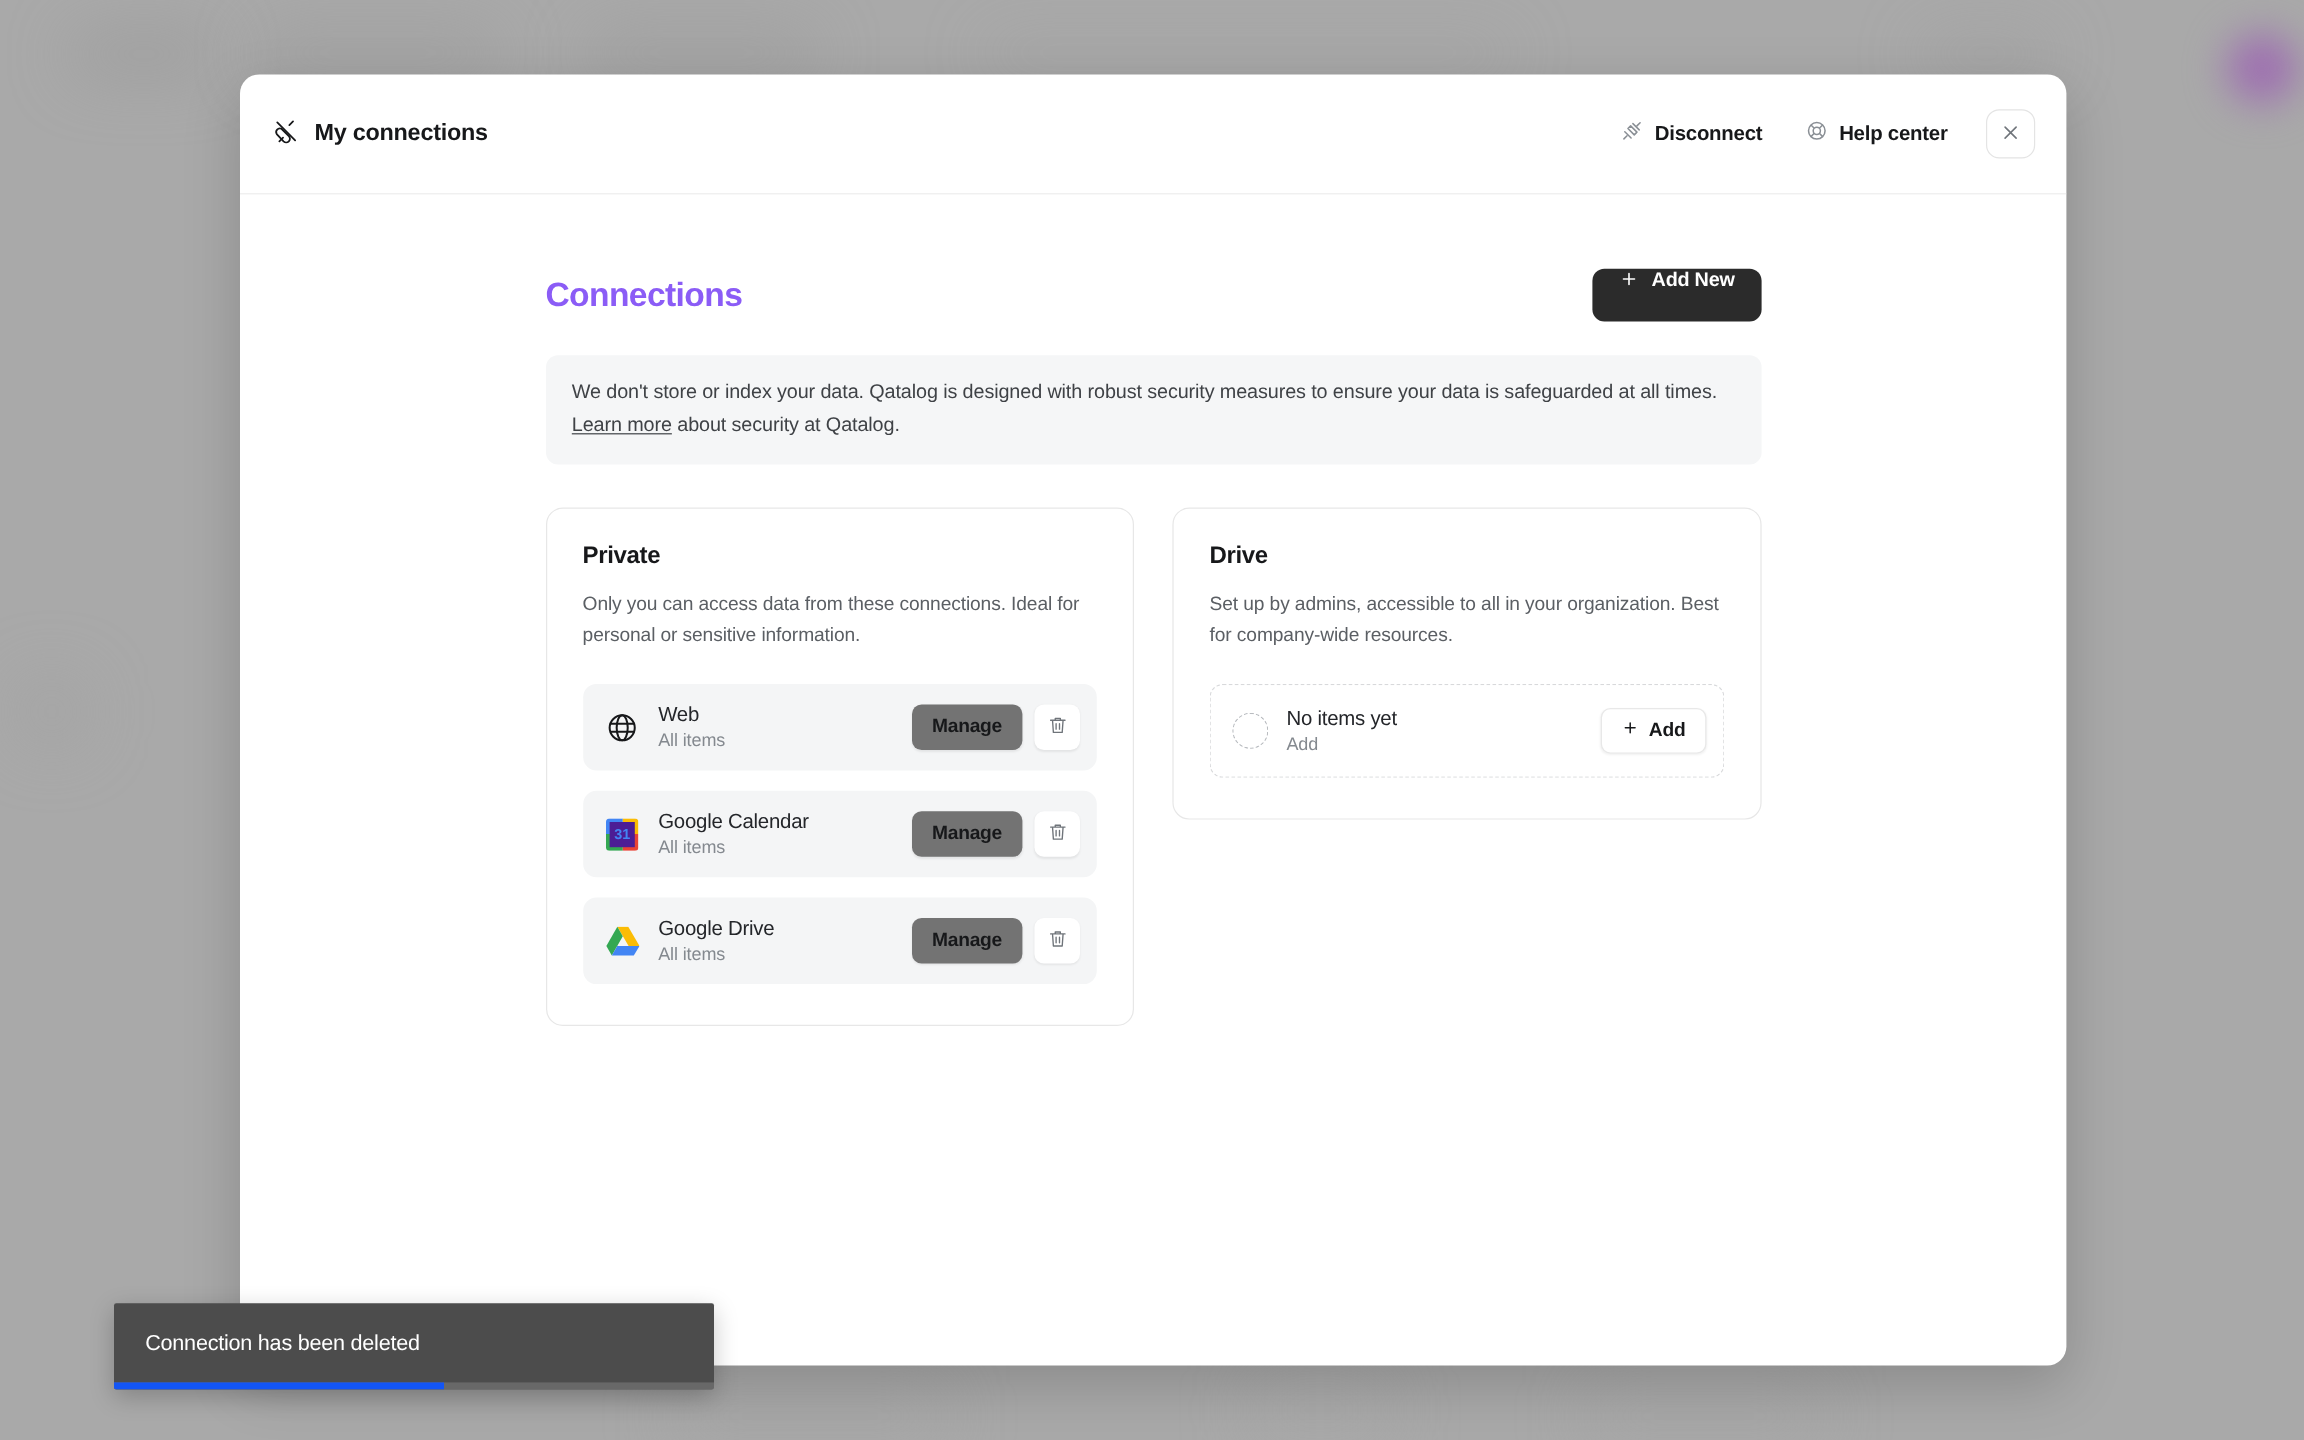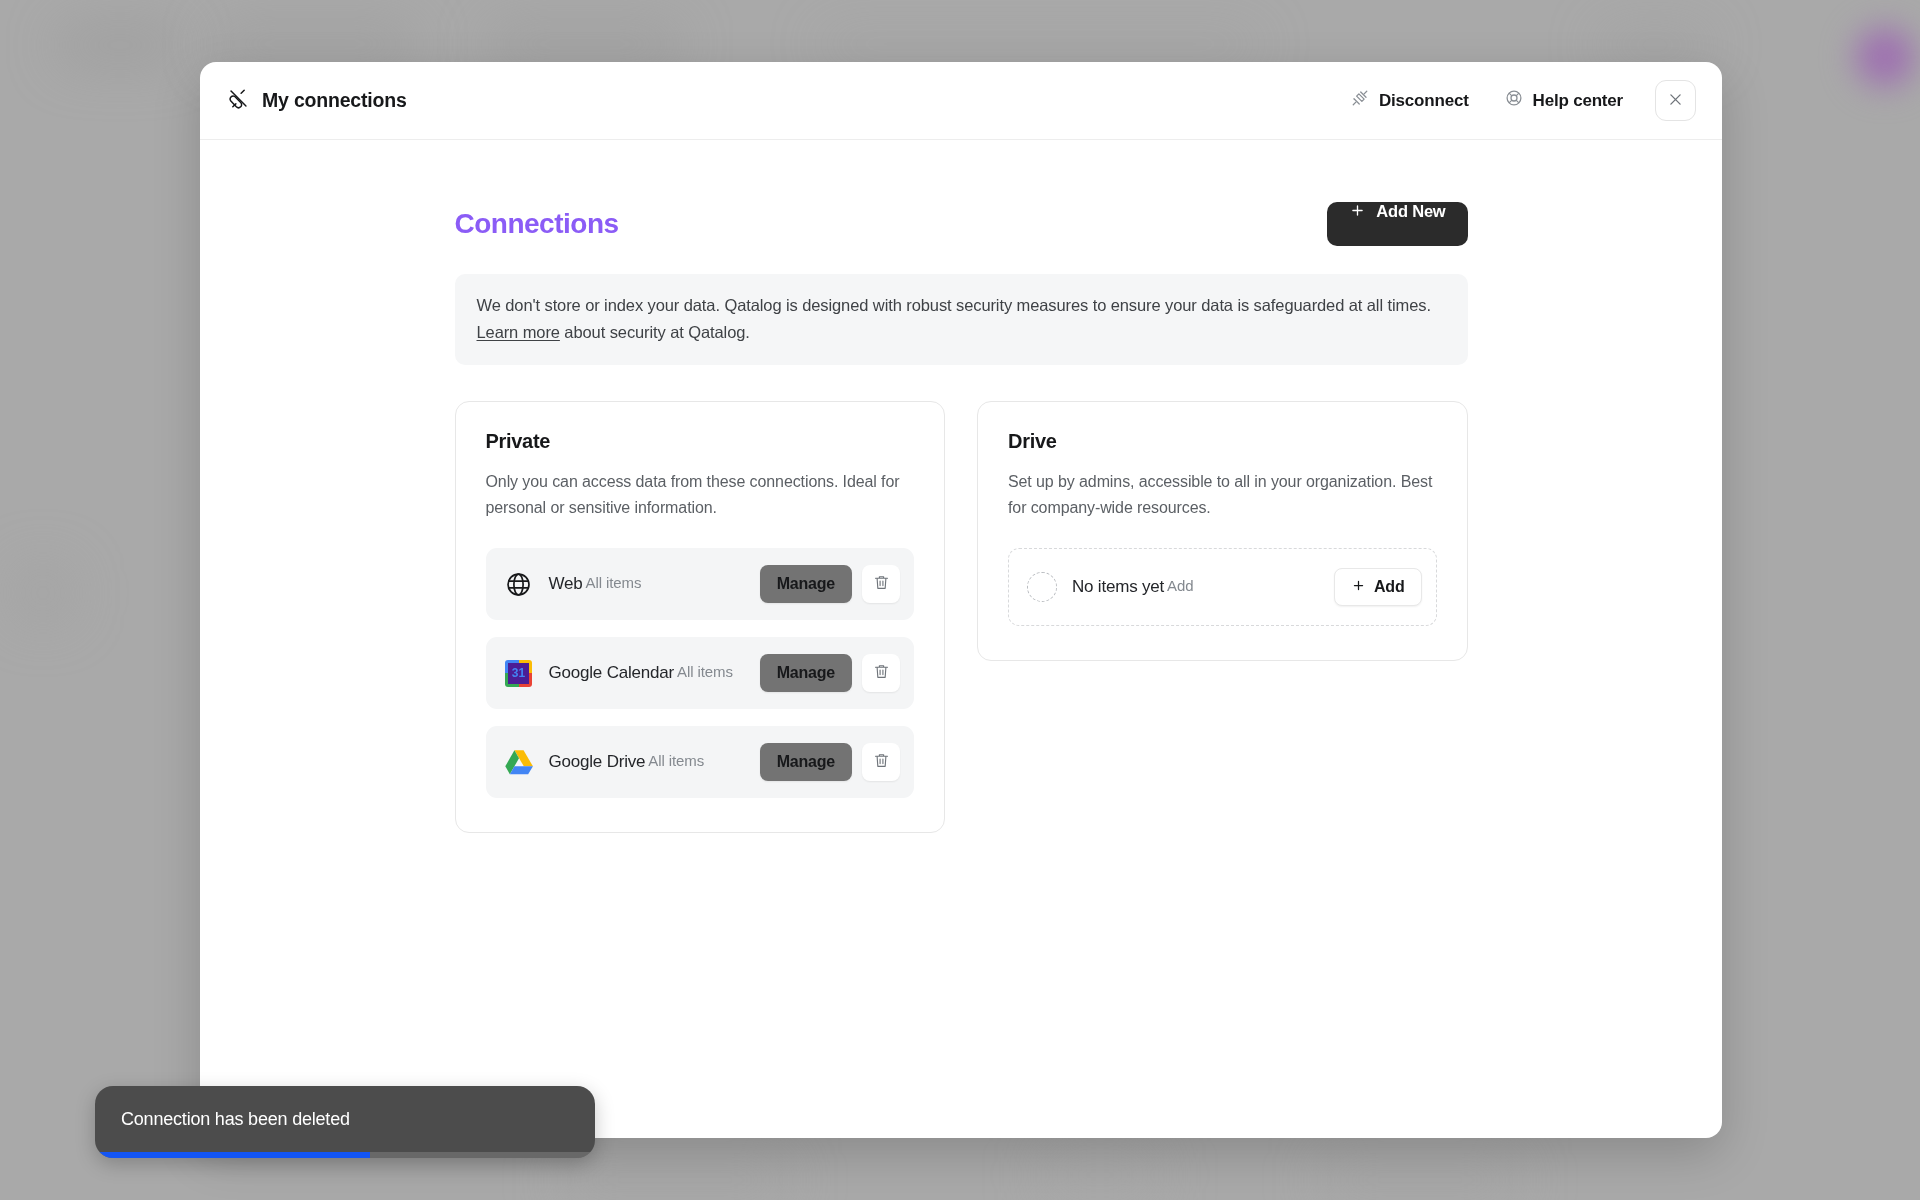--- a/index.html
+++ b/index.html
@@ -42,21 +42,21 @@
     top: 62px;
     width: 1522px;
     height: 1076px;
     background: #ffffff;
     border-radius: 16px;
     box-shadow: 0 16px 48px rgba(0,0,0,.18);
     overflow: hidden;
   }
 
   .modal-header {
-    height: 78px;
+    height: 100px;
     border-bottom: 1px solid #ededed;
     display: flex;
     align-items: center;
     padding: 0 26px 0 28px;
   }
   .header-left {
     display: flex;
     align-items: center;
     gap: 13px;
   }
@@ -193,21 +193,21 @@
 
   .conn-icon {
     width: 30px;
     height: 30px;
     display: flex;
     align-items: center;
     justify-content: center;
     flex-shrink: 0;
     margin-right: 15px;
   }
-  .conn-text { display: flex; flex-direction: row; gap: 3px; min-width: 0; }
+  .conn-text { display: flex; flex-direction: column; gap: 3px; min-width: 0; }
   .conn-name {
     font-size: 17px;
     color: #24262a;
     letter-spacing: -.2px;
     white-space: nowrap;
   }
   .conn-sub {
     font-size: 15px;
     color: #84898f;
     letter-spacing: -.1px;
@@ -280,21 +280,21 @@
     font-family: inherit;
   }
 
   
   .toast {
     position: absolute;
     left: 95px;
     bottom: 42px;
     width: 500px;
     background: #4c4c4c;
-    border-radius: 18px;
+    border-radius: 2px;
     overflow: hidden;
     box-shadow: 0 6px 20px rgba(0,0,0,.22);
   }
   .toast-msg {
     color: #ffffff;
     font-size: 18px;
     letter-spacing: -.2px;
     padding: 23px 26px 22px 26px;
   }
   .toast-progress-track {

